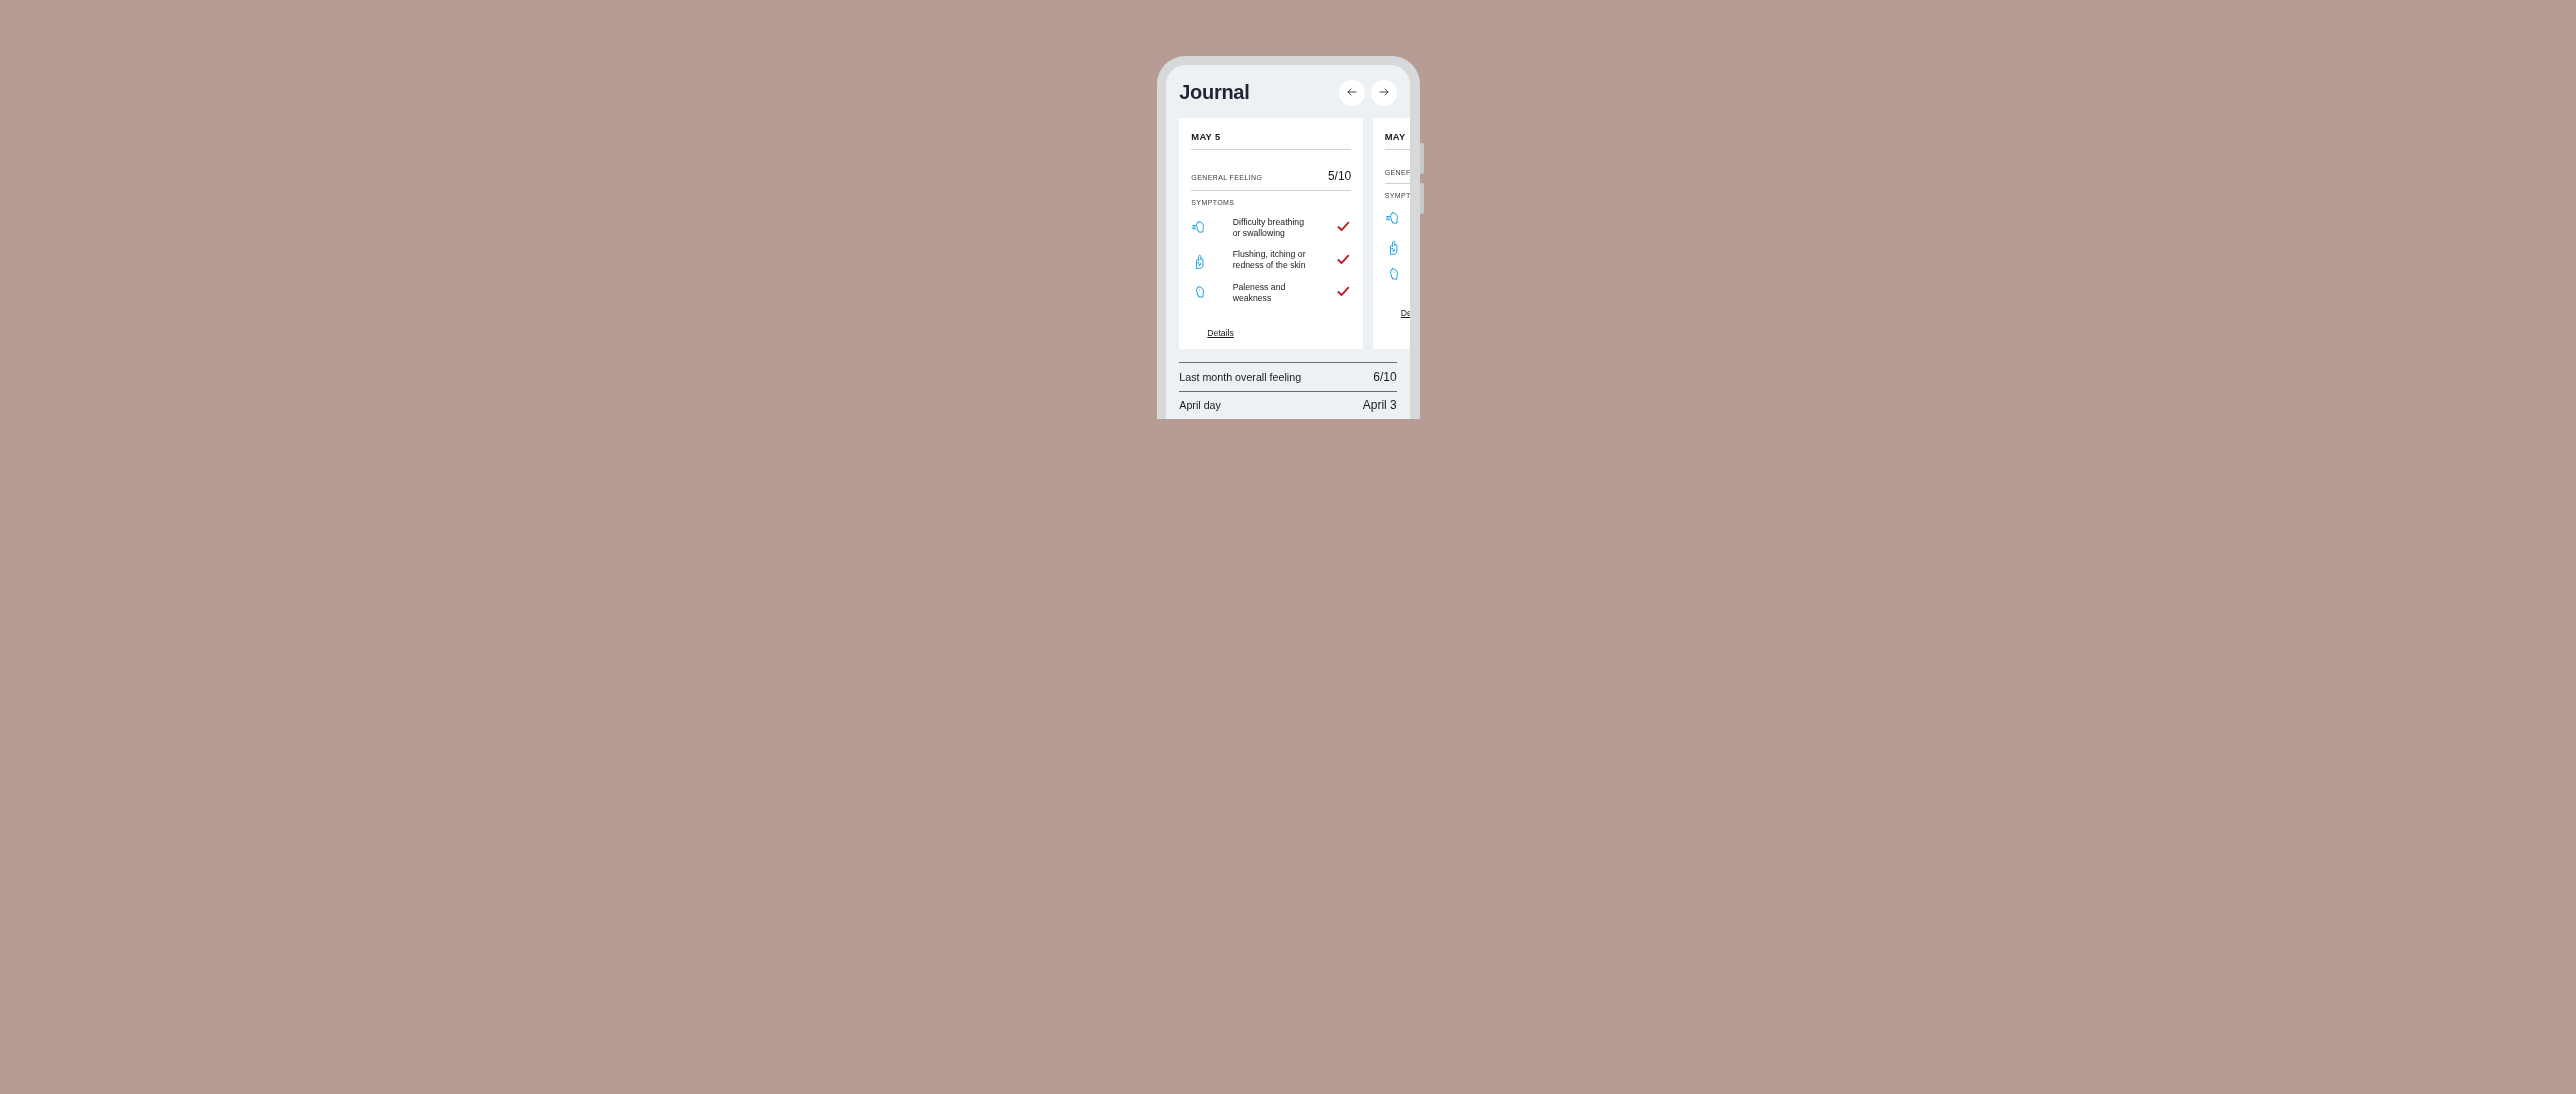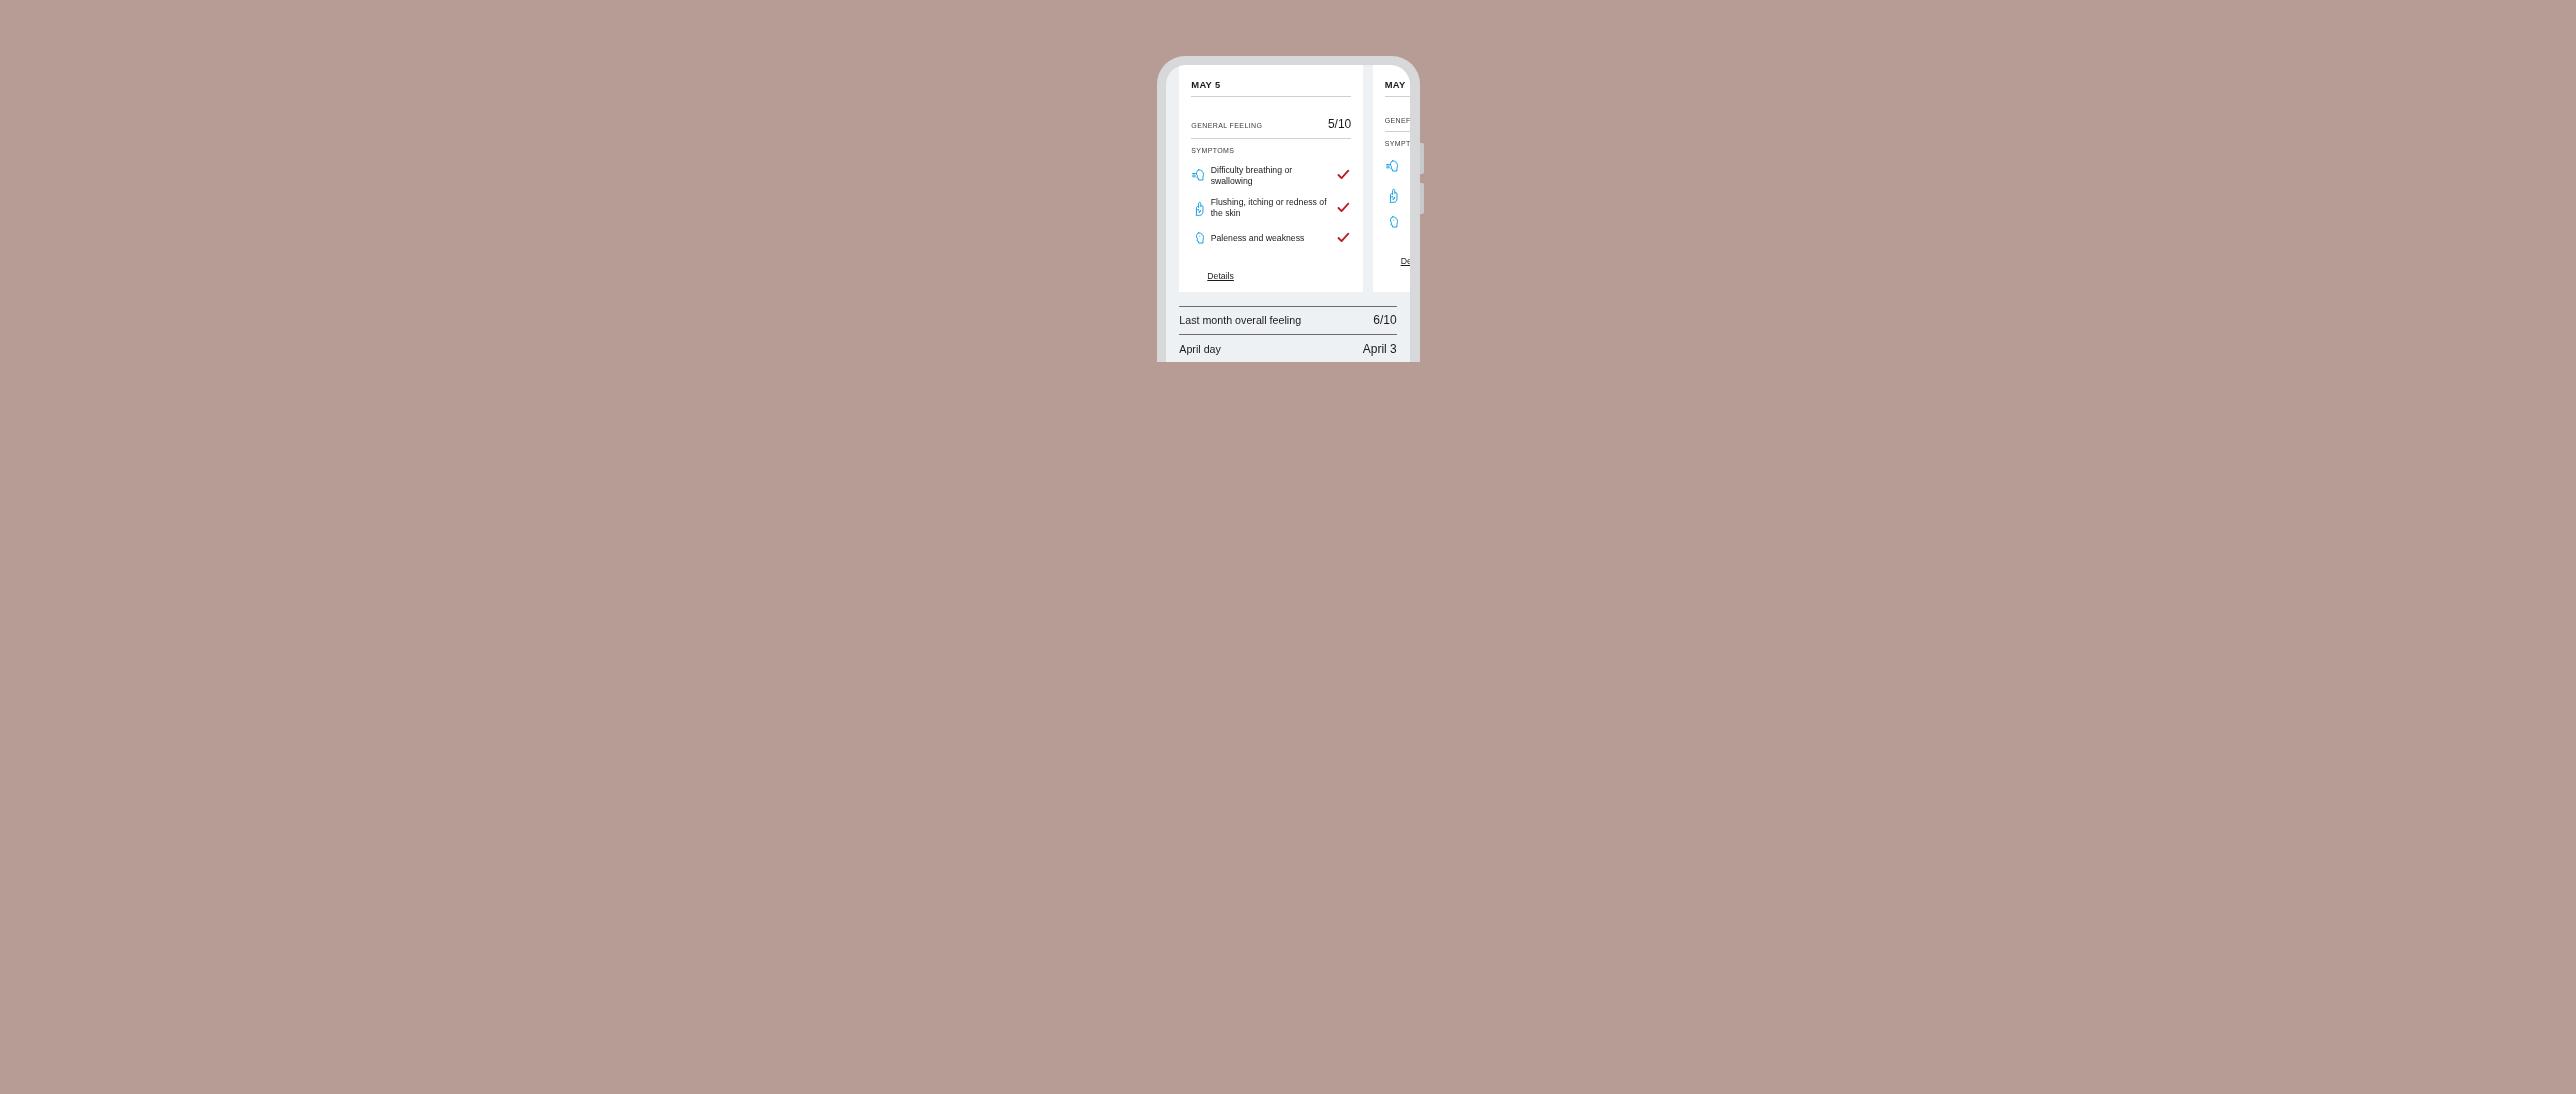--- a/index.html
+++ b/index.html
@@ -105,21 +105,21 @@
   }
   .symptoms-label {
     font-size: 7px;
     letter-spacing: 0.4px;
     color: #3a3a3a;
     padding: 8px 0 5.4px 0;
   }
   .symptom-row {
     display: flex;
     align-items: center;
-    gap: 2px;
+    gap: 24px;
     padding: 5.4px 0;
   }
   .sym-icon {
     width: 17.4px;
     height: 17.4px;
     flex: 0 0 17.4px;
     display: flex;
     align-items: center;
     justify-content: center;
   }
@@ -164,20 +164,41 @@
 </head>
 <body>
 
 <div class="phone-frame">
   <div class="side-buttons">
     <div class="side-btn"></div>
     <div class="side-btn"></div>
   </div>
   <div class="screen">
 
+    <div class="header">
+      <div class="title">Journal</div>
+      <div class="nav-arrows">
+        <div class="circle-btn">
+          <span>
+            <svg width="12" height="12" viewBox="0 0 24 24" fill="none" stroke="#1a1a1a" stroke-width="1.6" stroke-linecap="round" stroke-linejoin="round">
+                <line x1="20" y1="12" x2="4" y2="12"></line>
+                <polyline points="10 18 4 12 10 6"></polyline>
+              </svg>
+          </span>
+        </div>
+        <div class="circle-btn">
+          <span>
+            <svg width="12" height="12" viewBox="0 0 24 24" fill="none" stroke="#1a1a1a" stroke-width="1.6" stroke-linecap="round" stroke-linejoin="round">
+                <line x1="4" y1="12" x2="20" y2="12"></line>
+                <polyline points="14 6 20 12 14 18"></polyline>
+              </svg>
+          </span>
+        </div>
+      </div>
+    </div>
 
     <div class="cards-row">
 
       <div class="card">
         <div class="card-date">MAY 5</div>
         <div class="row-line">
           <span class="label-small">GENERAL FEELING</span>
           <span class="score">5/10</span>
         </div>
         <div class="symptoms-label">SYMPTOMS</div>

